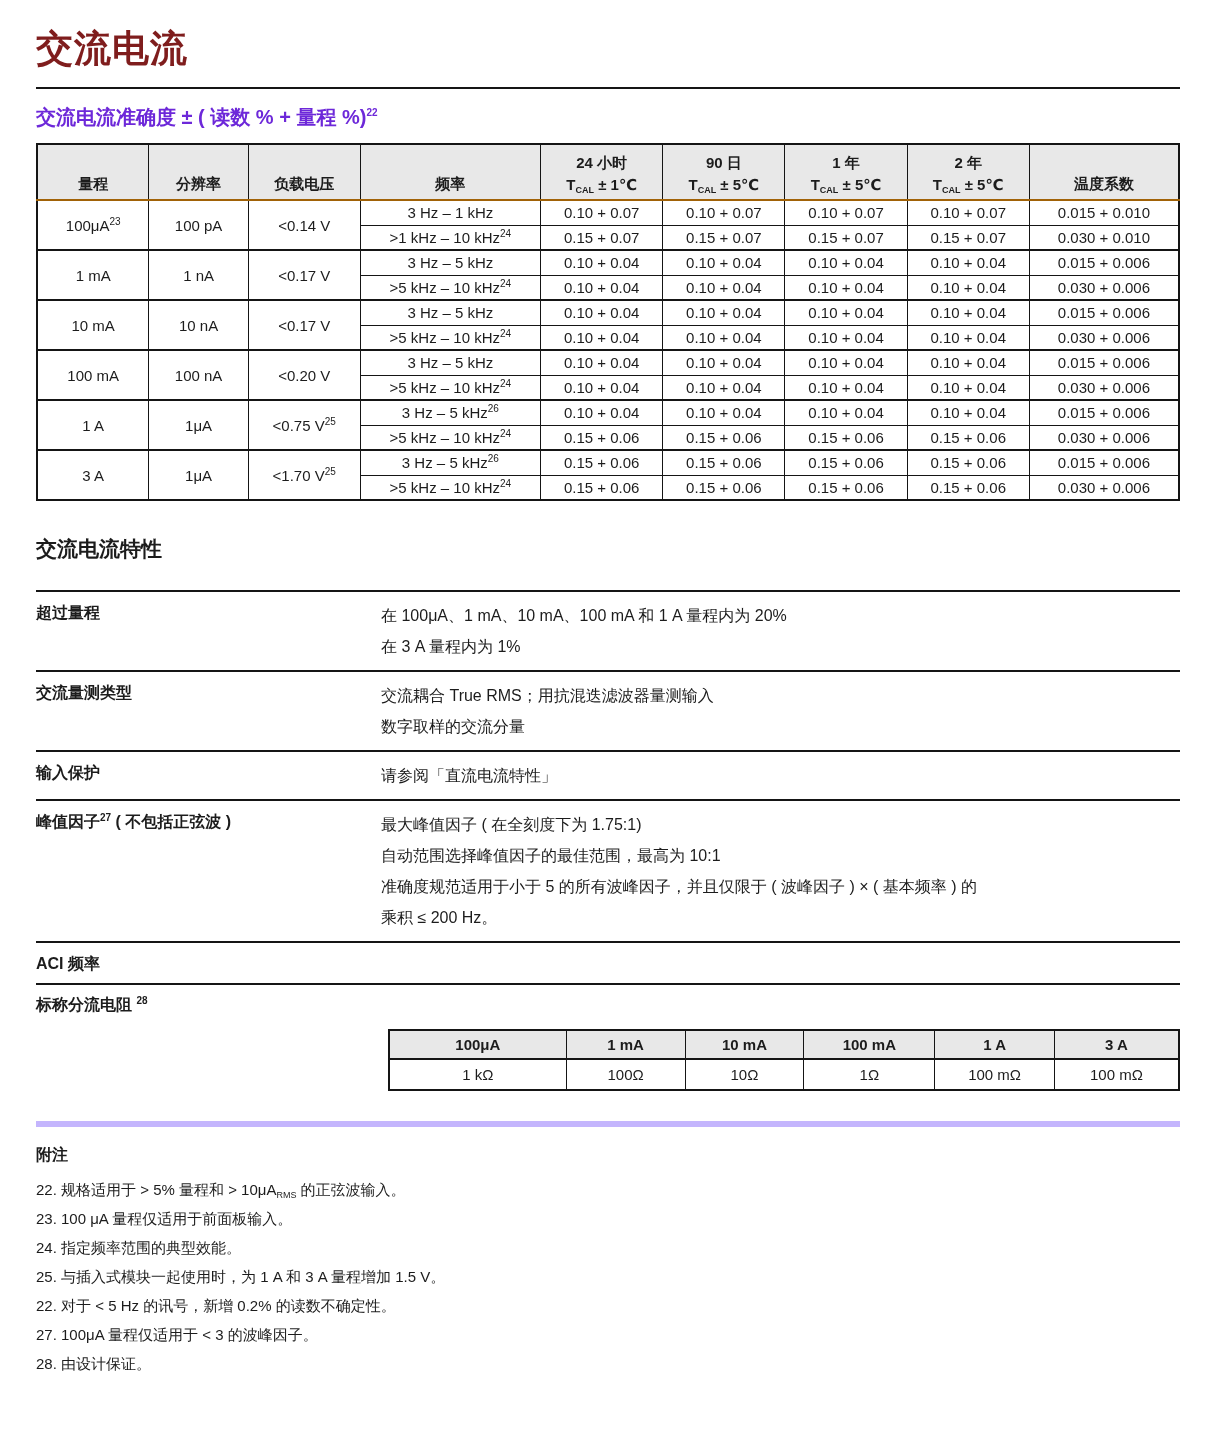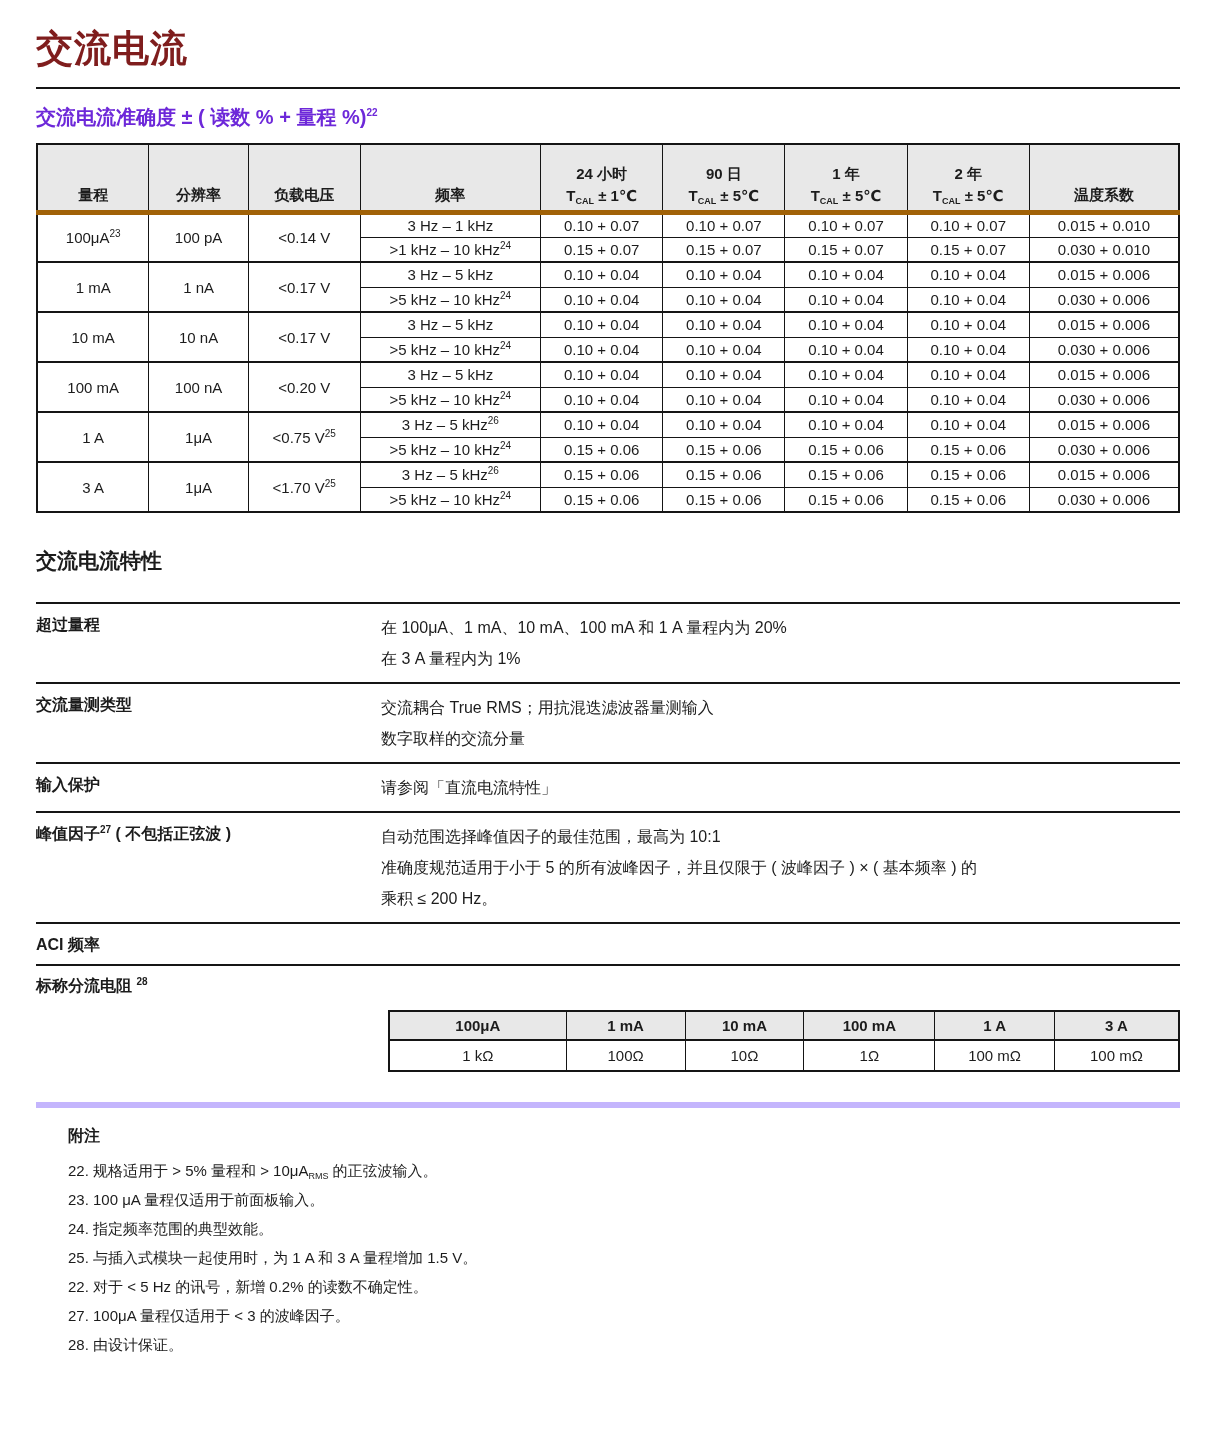--- a/index.html
+++ b/index.html
@@ -13,39 +13,39 @@
 
   h1.title { font-size:37px; font-weight:bold; color:#7f1d1d; letter-spacing:1px; }
   .rule-top { border:none; border-top:2px solid #151515; margin-top:13px; }
 
   h2.acc-heading { font-size:20px; font-weight:bold; color:#6d28d9; margin:15px 0 12px; }
   sup.s { font-size:10px; vertical-align:super; line-height:0; }
   sub.b { font-size:9px; vertical-align:-3px; line-height:0; }
 
   table.acc { width:100%; border-collapse:collapse; border:2px solid #151515; table-layout:fixed; font-size:15px; }
   .acc th, .acc td { border:1px solid #151515; text-align:center; padding:1px 2px; }
-  .acc thead th { background:#e8e8e8; font-weight:bold; vertical-align:bottom; height:68px; padding-bottom:5px; border-bottom:5px solid #a16207; }
+  .acc thead th { background:#e8e8e8; font-weight:bold; vertical-align:bottom; height:56px; padding-bottom:5px; border-bottom:2px solid #a16207; }
   .acc thead .l1 { margin-bottom:3px; }
   .acc tbody td { height:25px; background:#fff; }
   tbody.grp > tr:first-child > td { border-top:2px solid #151515; }
 
   .char-heading { font-size:21px; font-weight:bold; margin-top:34px; padding-bottom:27px; border-bottom:2px solid #151515; }
   .char-item { display:flex; border-bottom:2px solid #151515; padding:8px 0; font-size:16px; }
   .char-label { flex:none; width:345px; font-weight:bold; padding-top:3px; }
   .char-value { flex:1; }
   .char-value .ln { line-height:31px; }
 
   .shunt-block { border-bottom:6px solid #c4b5fd; padding:10px 0 30px; }
   .shunt-label { font-size:16px; font-weight:bold; margin-bottom:13px; }
   table.shunt { border-collapse:collapse; border:2px solid #151515; table-layout:fixed; width:792px; margin-left:352px; font-size:15px; }
   .shunt th, .shunt td { border:1px solid #151515; text-align:center; }
   .shunt th { background:#e8e8e8; font-weight:bold; height:29px; border-bottom:2px solid #151515; }
   .shunt td { height:31px; }
 
-  .notes { margin-top:18px;margin-left:32px; }
+  .notes { margin-top:18px; }
   .notes-heading { font-size:16px; font-weight:bold; margin-bottom:9px; }
   .note { font-size:15px; line-height:29px; list-style:none; }
 </style>
 </head>
 <body>
 
 <div class="page">
 
   <h1 class="title">交流电流</h1>
   <hr class="rule-top">
@@ -244,20 +244,21 @@
   <div class="char-item">
     <div class="char-label"><span>输入保护</span><sup class="s"></sup><span></span></div>
     <div class="char-value">
       <div class="ln">请参阅「直流电流特性」</div>
     </div>
   </div>
 
   <div class="char-item">
     <div class="char-label"><span>峰值因子</span><sup class="s">27</sup><span> ( 不包括正弦波 )</span></div>
     <div class="char-value">
+      <div class="ln">最大峰值因子 ( 在全刻度下为 1.75:1)</div>
       <div class="ln">自动范围选择峰值因子的最佳范围，最高为 10:1</div>
       <div class="ln">准确度规范适用于小于 5 的所有波峰因子，并且仅限于 ( 波峰因子 ) × ( 基本频率 ) 的</div>
       <div class="ln">乘积 ≤ 200 Hz。</div>
     </div>
   </div>
 
   <div class="char-item">
     <div class="char-label"><span>ACI 频率</span><sup class="s"></sup><span></span></div>
   </div>
 

